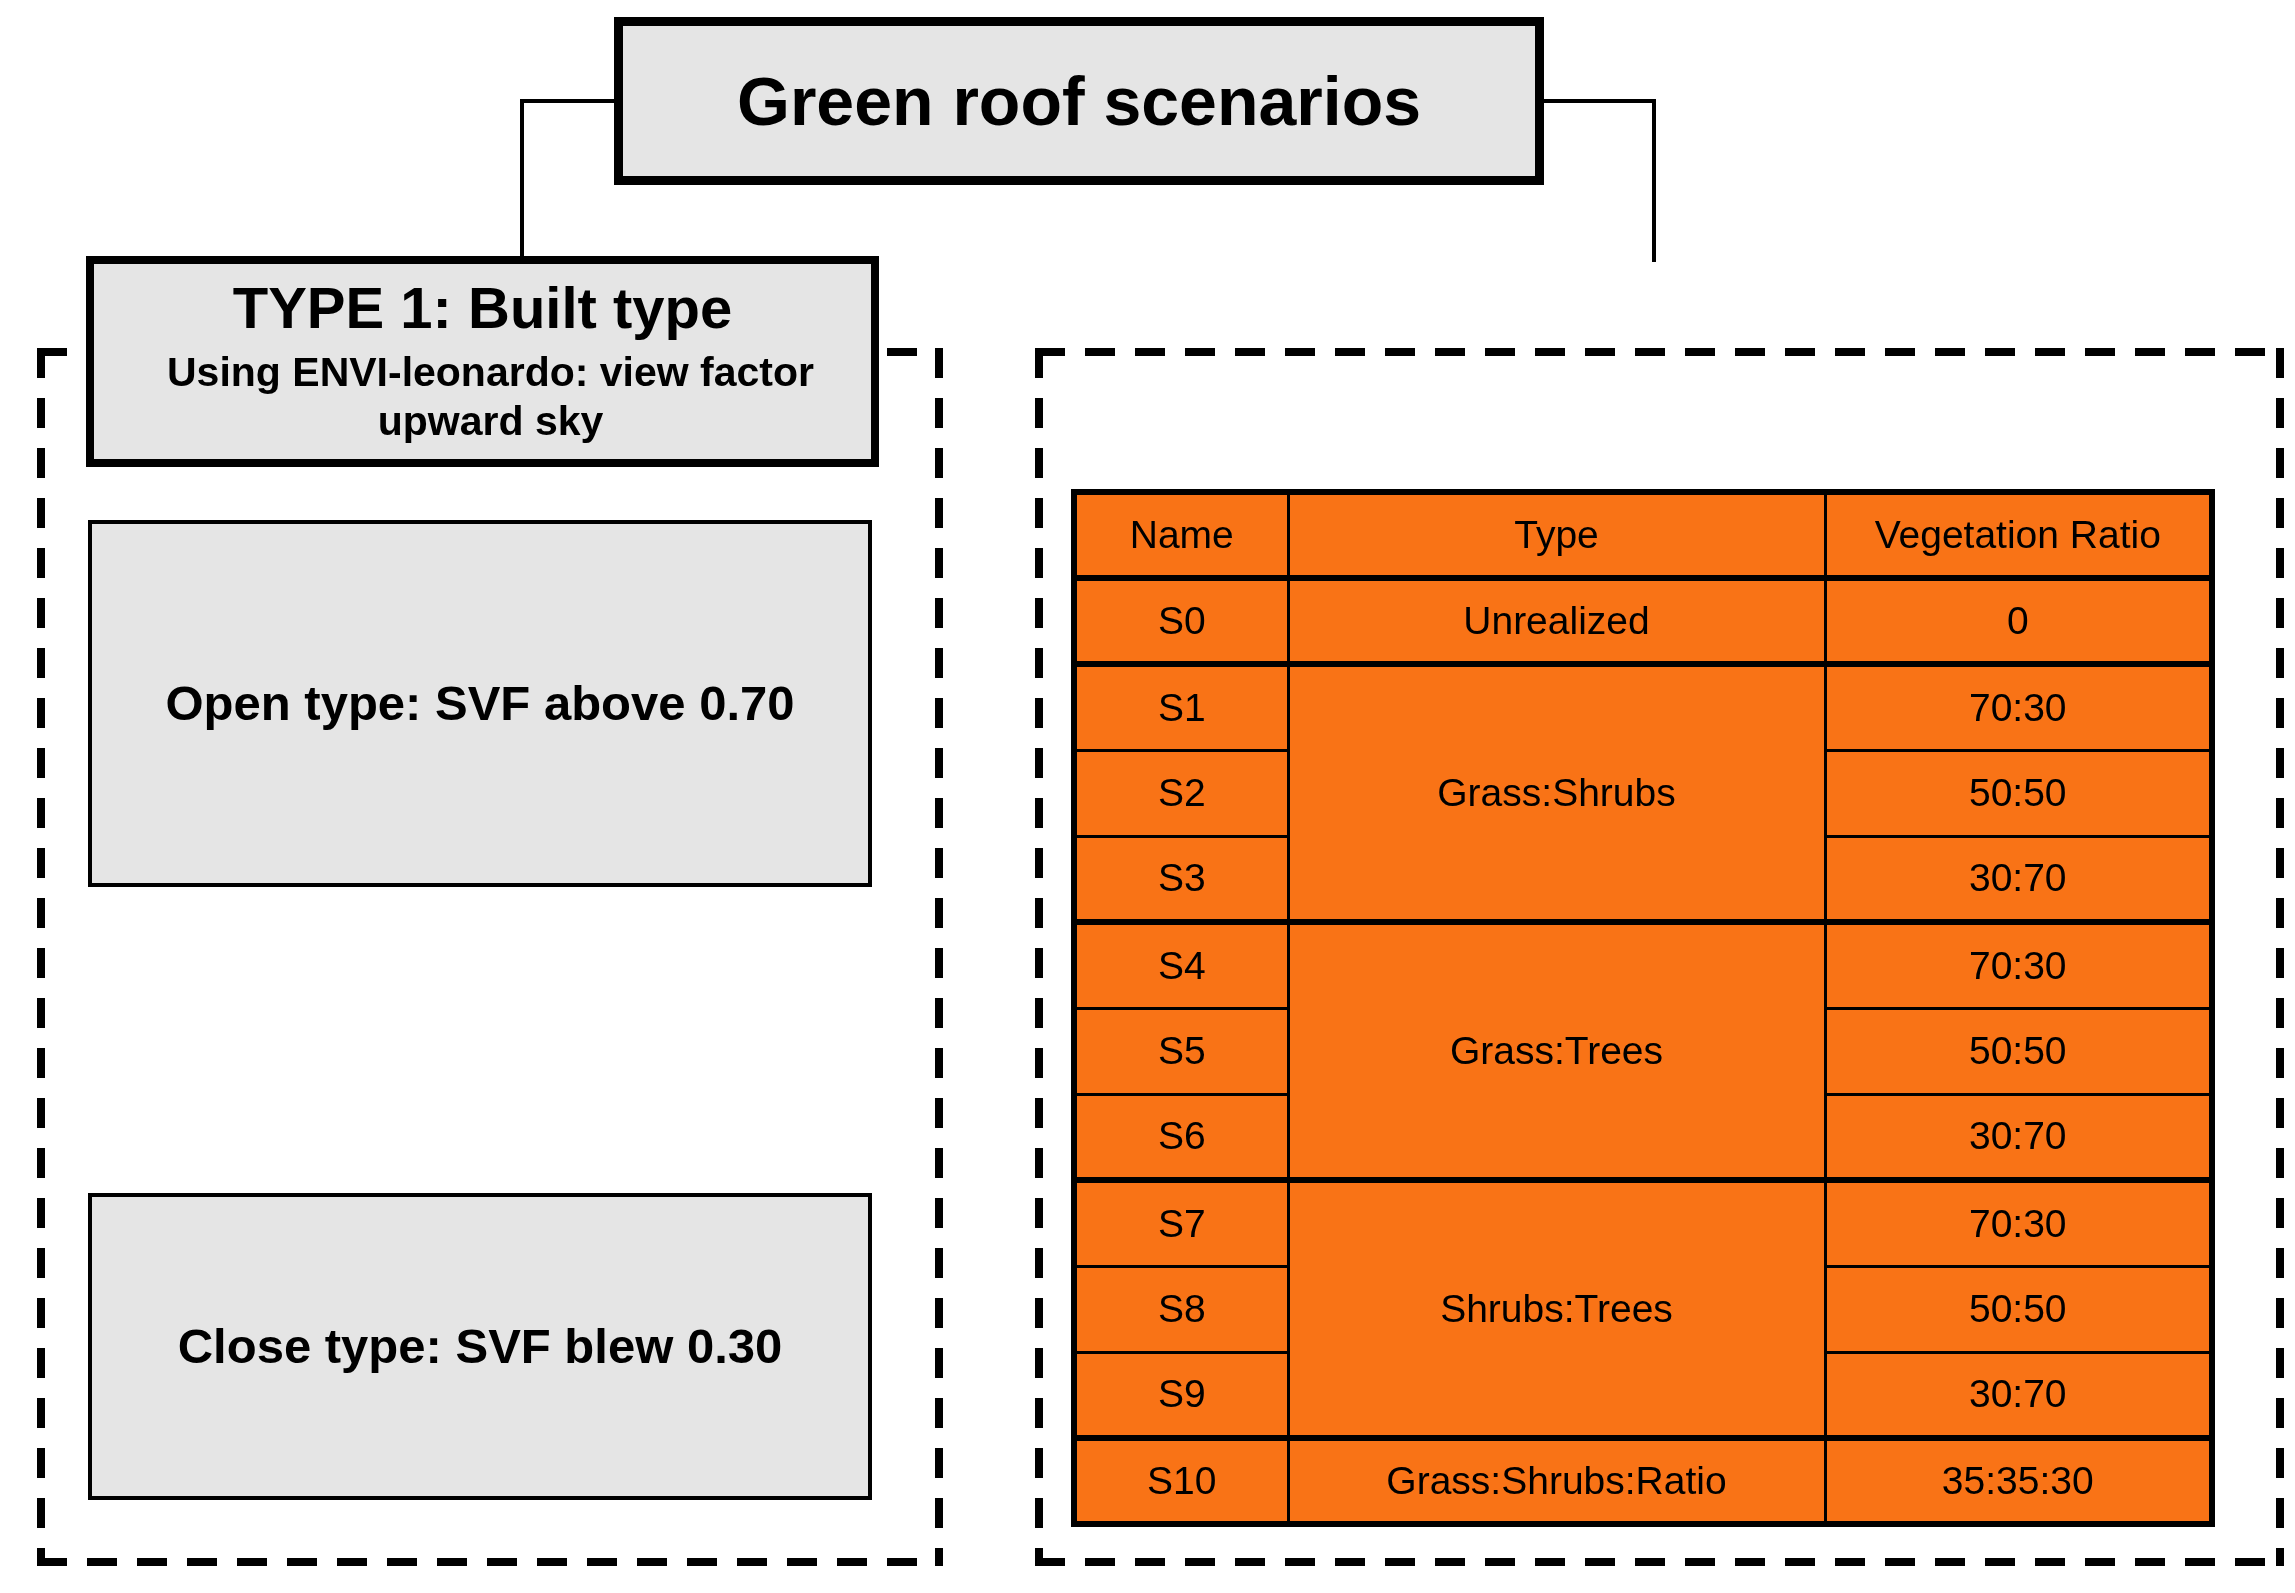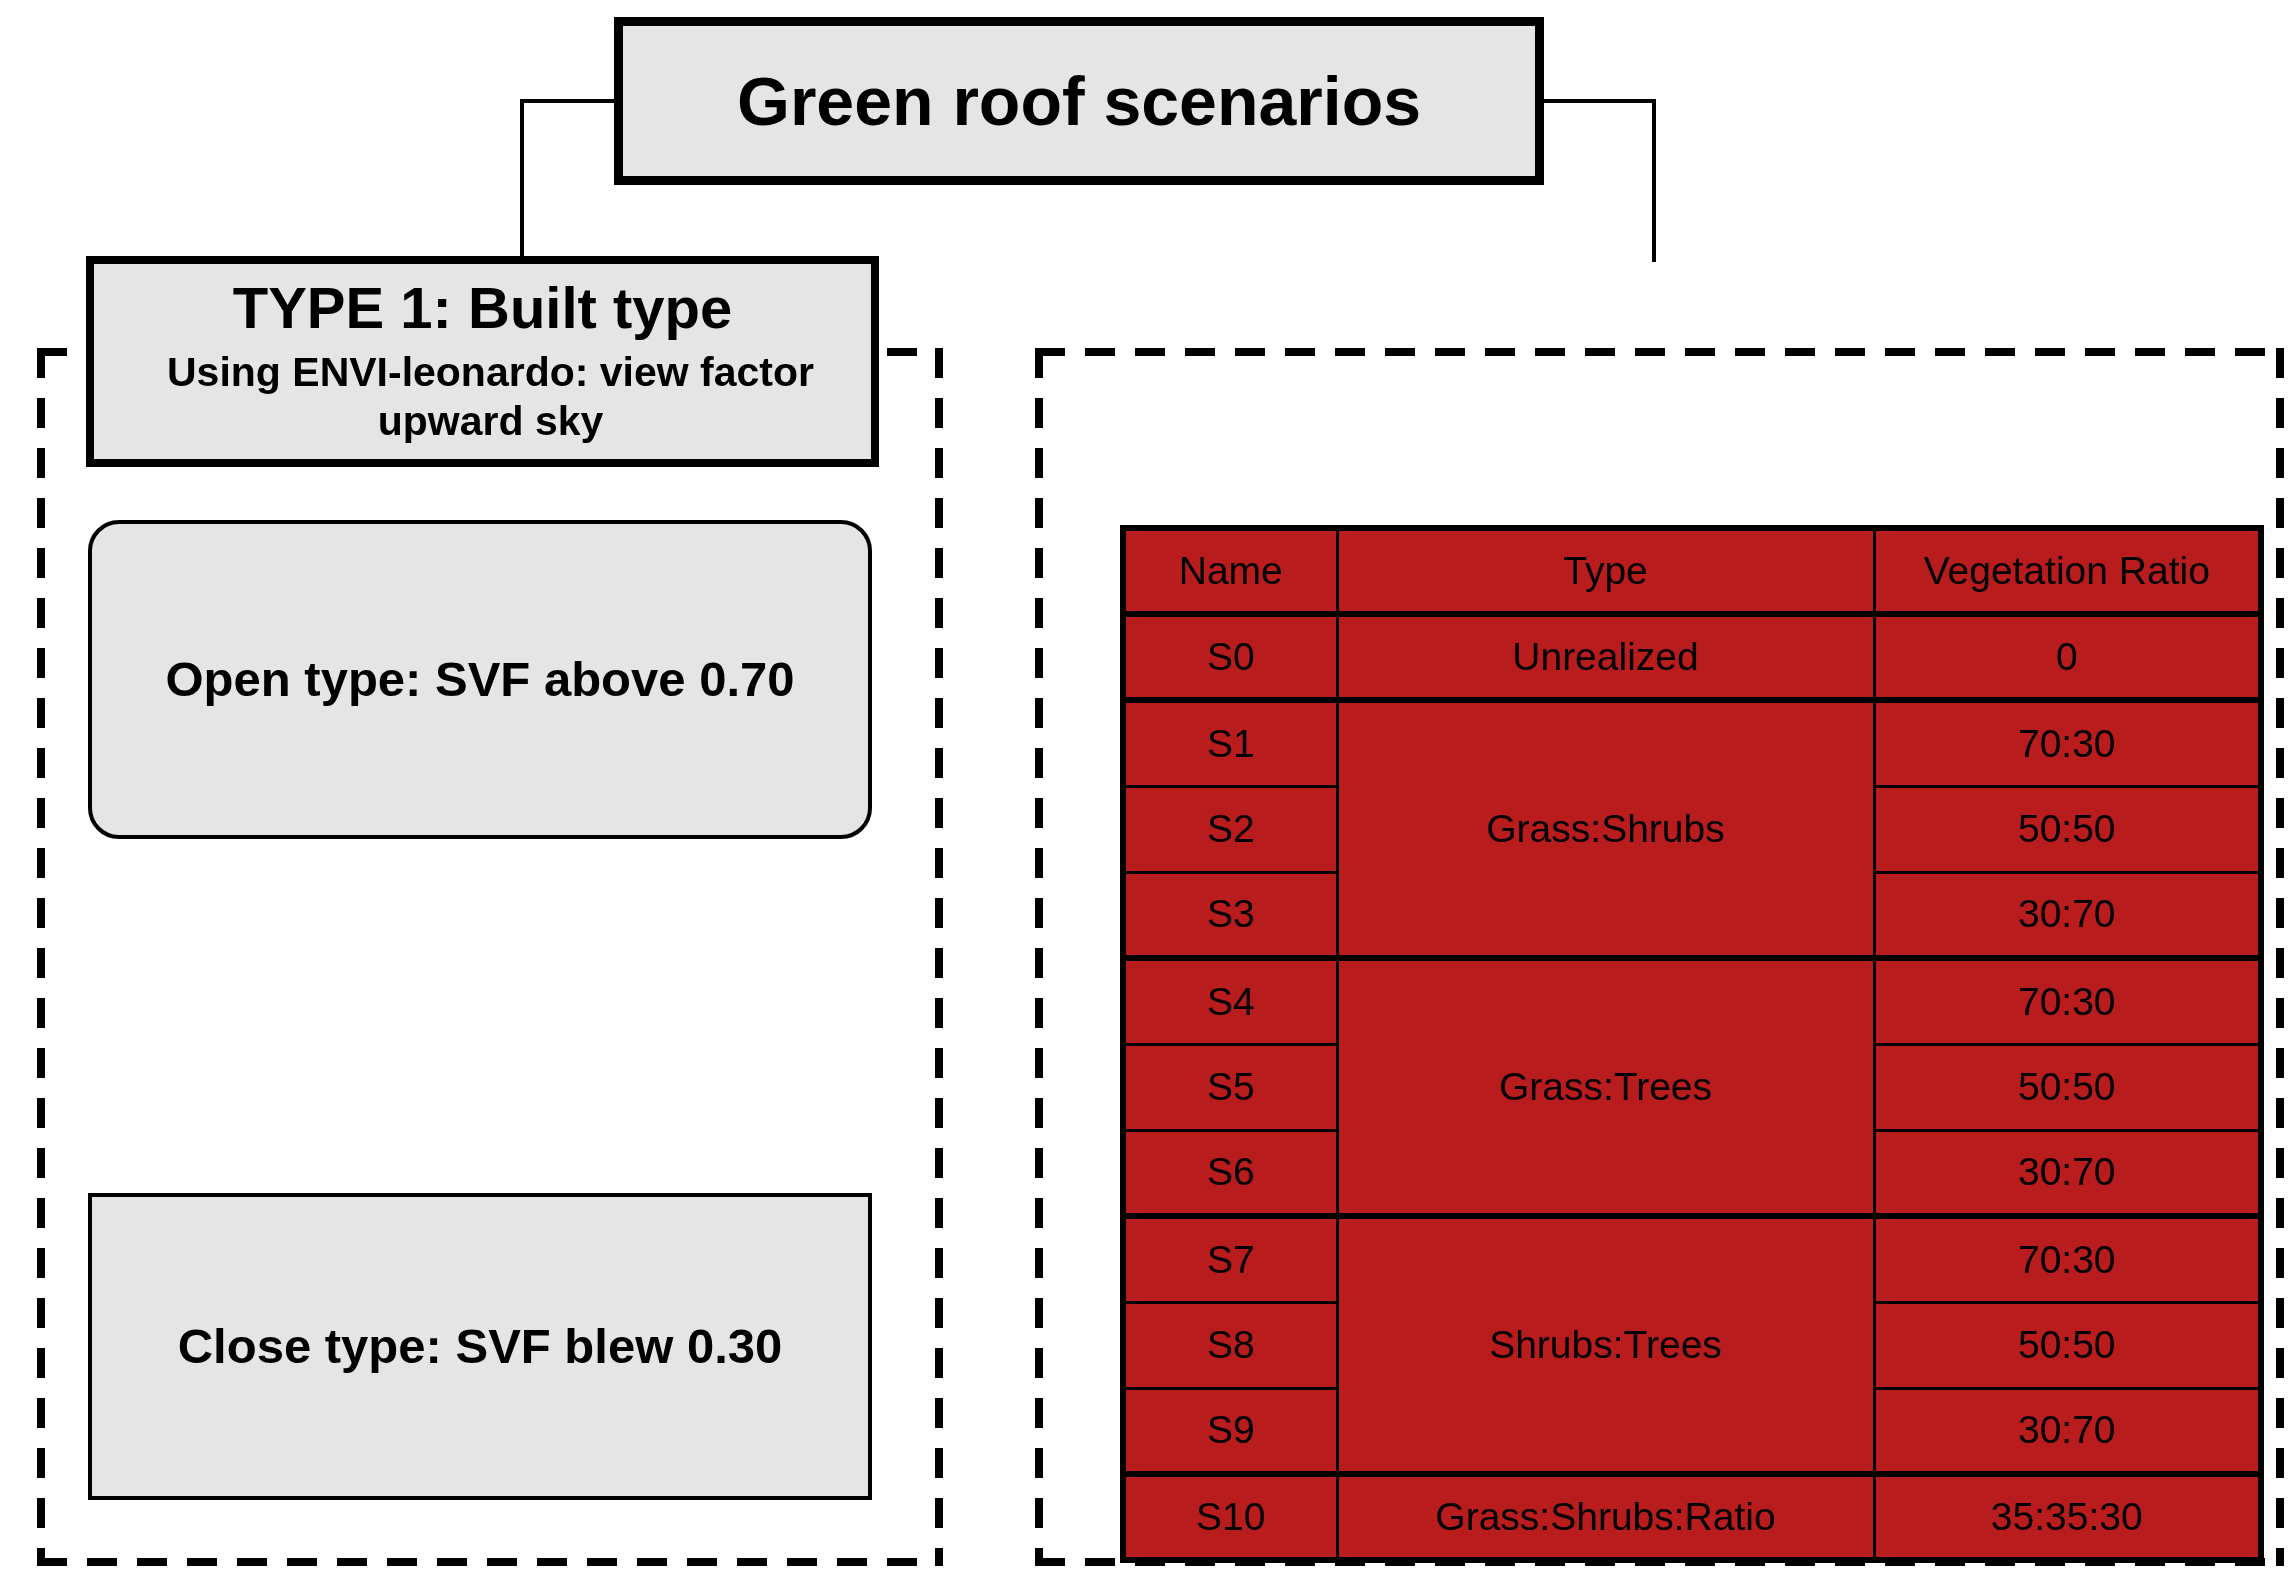--- a/index.html
+++ b/index.html
@@ -38,31 +38,30 @@
   .dash-v { position: absolute; width: 8.1px; z-index: 1;
     background: repeating-linear-gradient(180deg, #000 0 30px, transparent 30px 50px); }
 
   #type1-box { left: 86px; top: 256px; width: 793px; height: 211px; border-width: 8.1px; z-index: 2; align-items: center; }
   #type2-box { left: 1315px; top: 259px; width: 698px; height: 211px; border-width: 8.1px; z-index: 2; }
   .type-title { font-size: 58px; line-height: 1.12; white-space: pre-line; }
   .type-sub   { font-size: 41px; line-height: 1.2; white-space: pre-line; margin-top: 6.8px; margin-left: 16px; }
 
   .svf-box { left: 88px; width: 784px; border-width: 4.8px; z-index: 2; }
   .svf-box .t { font-size: 49px; line-height: 1.5; white-space: pre-line; }
-  #open-box { top: 520px; height: 319px; border-radius: 31px; }
+  #open-box { top: 520px; height: 367px; }
   #semi-box { top: 852px; height: 318px; }
   #close-box { top: 1193px; height: 307px; }
 
   #veg-table {
-    position: absolute; left: 1120px; top: 489px;
+    position: absolute; left: 1071px; top: 489px;
     border-collapse: collapse; table-layout: fixed;
-    background: #b91c1c; z-index: 2;
+    background: #f97316; z-index: 2;
     border: 6.1px solid #000;
     font-size: 39px;
-    margin-top: 36px;
   }
   #veg-table tr { height: 86px; }
   #veg-table th, #veg-table td {
     border: 3.4px solid #000;
     text-align: center; vertical-align: middle;
     padding: 0; font-weight: normal;
     overflow: hidden;
   }
   #veg-table thead th { border-bottom-width: 6.1px; }
   #veg-table tr.grp td { border-top-width: 6.1px; }

